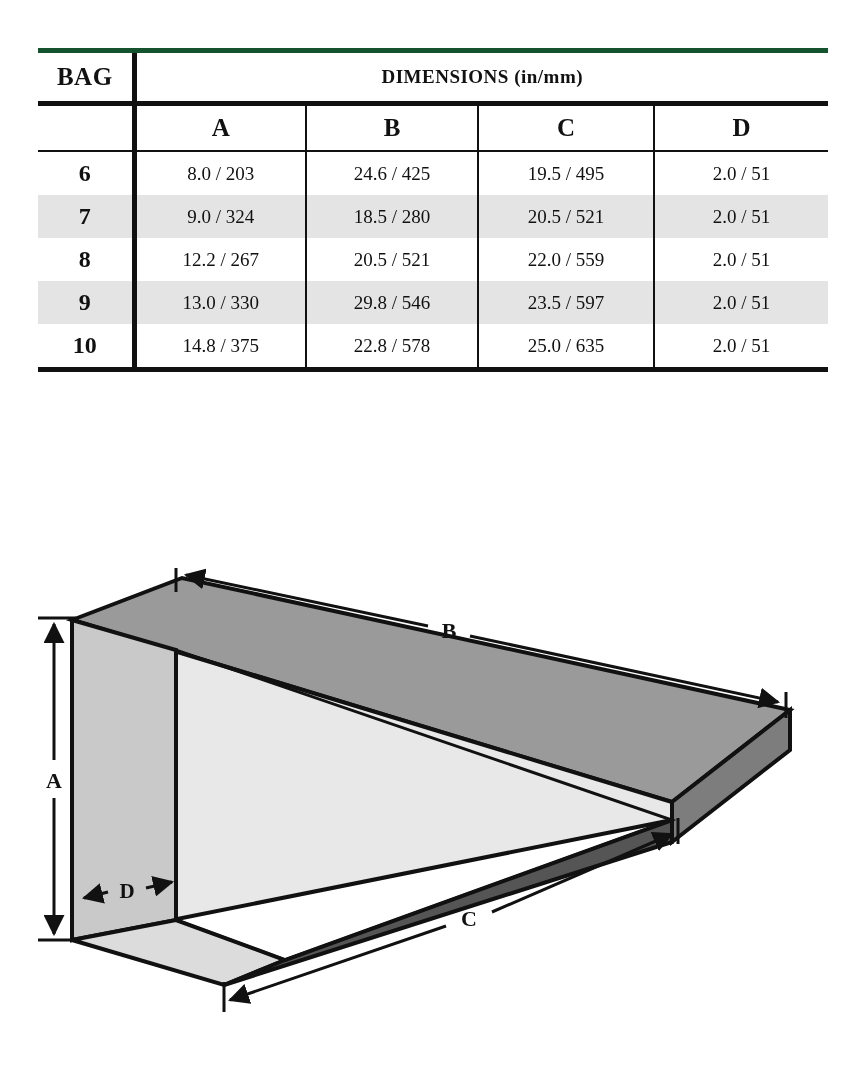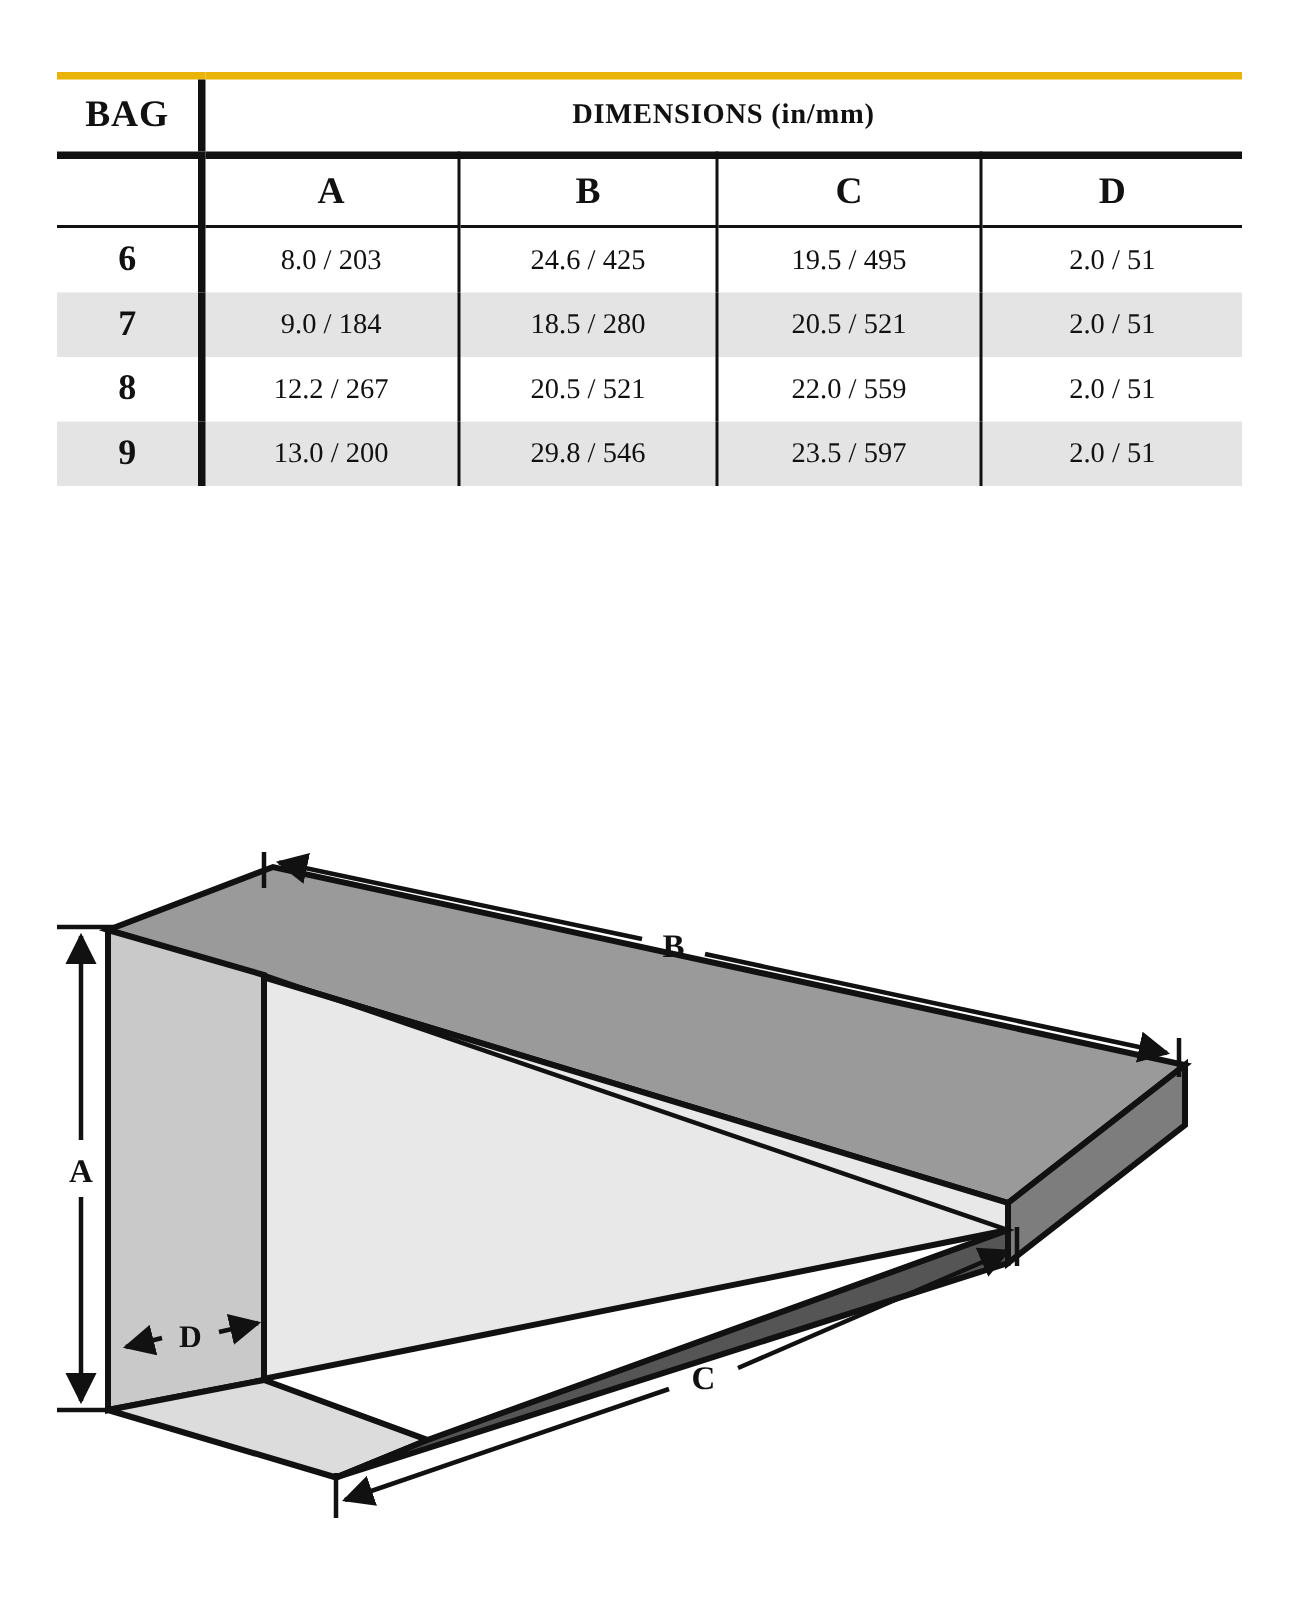--- a/index.html
+++ b/index.html
@@ -62,21 +62,21 @@
   }
   .body-row td.bag-num {
     font-weight: bold;
     font-size: 24px;
   }
   .body-row.alt td {
     background: #e4e4e4;
   }
 
   
-  .rule-thick-top td { border-top: 5px solid #eab308; }
+  .rule-thick-top td { border-top: 5px solid #14532d; }
   .rule-thick-bottom td { border-bottom: 5px solid #111; }
   .rule-thin-bottom td { border-bottom: 2px solid #111; }
 
   
   .vl-thick { border-left: 5px solid #111; }
   .vl-thin  { border-left: 2px solid #111; }
 
   
   .diagram {
     position: absolute;
@@ -114,37 +114,44 @@
 
       <tr class="body-row">
         <td class="bag-num">6</td>
         <td class="vl-thick">8.0 / 203</td>
         <td class="vl-thin">24.6 / 425</td>
         <td class="vl-thin">19.5 / 495</td>
         <td class="vl-thin">2.0 / 51</td>
       </tr>
       <tr class="body-row alt">
         <td class="bag-num">7</td>
-        <td class="vl-thick">9.0 / 184</td>
+        <td class="vl-thick">9.0 / 324</td>
         <td class="vl-thin">18.5 / 280</td>
         <td class="vl-thin">20.5 / 521</td>
         <td class="vl-thin">2.0 / 51</td>
       </tr>
       <tr class="body-row">
         <td class="bag-num">8</td>
         <td class="vl-thick">12.2 / 267</td>
         <td class="vl-thin">20.5 / 521</td>
         <td class="vl-thin">22.0 / 559</td>
         <td class="vl-thin">2.0 / 51</td>
       </tr>
       <tr class="body-row alt">
         <td class="bag-num">9</td>
-        <td class="vl-thick">13.0 / 200</td>
+        <td class="vl-thick">13.0 / 330</td>
         <td class="vl-thin">29.8 / 546</td>
         <td class="vl-thin">23.5 / 597</td>
+        <td class="vl-thin">2.0 / 51</td>
+      </tr>
+      <tr class="body-row rule-thick-bottom">
+        <td class="bag-num">10</td>
+        <td class="vl-thick">14.8 / 375</td>
+        <td class="vl-thin">22.8 / 578</td>
+        <td class="vl-thin">25.0 / 635</td>
         <td class="vl-thin">2.0 / 51</td>
       </tr>
     </tbody>
   </table>
 </div>
 
 <div class="diagram">
   <svg width="866" height="540" viewBox="0 0 866 540" xmlns="http://www.w3.org/2000/svg">
     <defs>
       <marker id="arrowEnd" viewBox="0 0 10 10" refX="9" refY="5" markerWidth="7" markerHeight="7" orient="auto-start-reverse">

